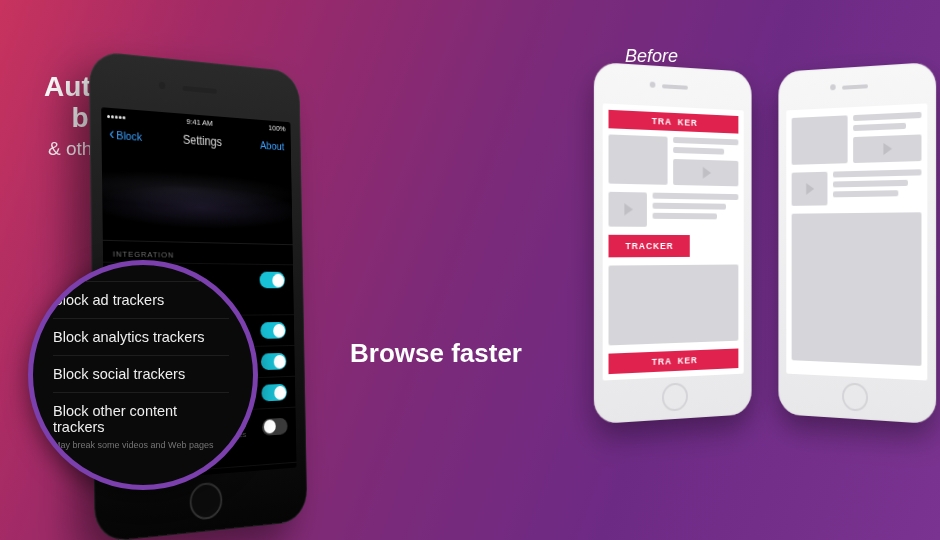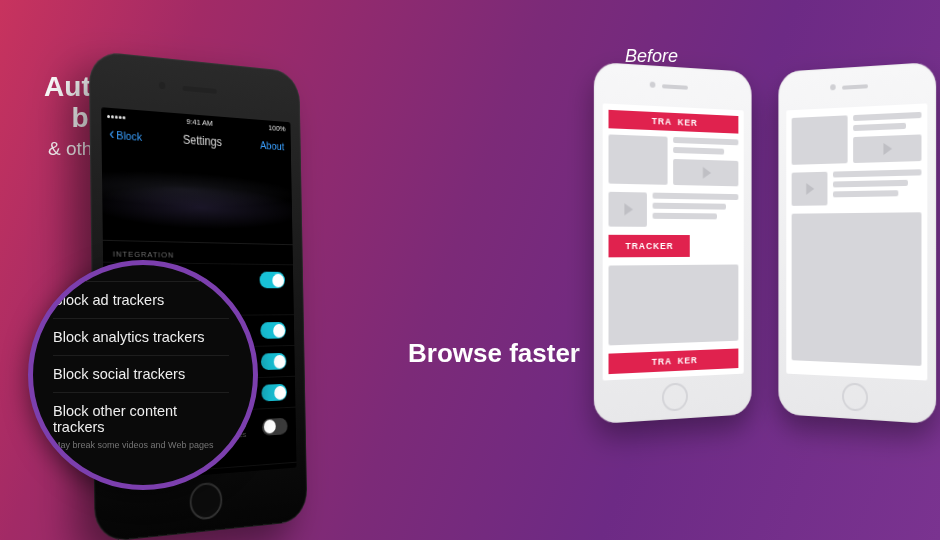--- a/index.html
+++ b/index.html
@@ -8,21 +8,21 @@
     width: 940px; height: 540px; position: relative;
     background: linear-gradient(110deg, #c8335e 0%, #a22a66 18%, #7c2a78 48%, #6d2a85 70%, #7a3390 100%);
   }
 
   
   .left-copy { position: absolute; top: 72px; left: 22px; width: 230px; text-align: center; color: #fff; }
   .left-copy .hl { font-size: 28px; font-weight: 700; line-height: 1.1; letter-spacing: .2px; }
   .left-copy .sub { font-size: 19px; font-weight: 400; opacity: .95; margin-top: 4px; }
 
   
-  .center-copy { position: absolute; top: 338px; left: 350px; width: 230px; text-align: right; color: #fff; }
+  .center-copy { position: absolute; top: 338px; left: 350px; width: 230px; text-align: left; color: #fff; }
   .center-copy .hl { font-size: 26px; font-weight: 700; }
   .center-copy .sub { font-size: 17px; font-weight: 400; opacity: .95; margin-top: 2px; line-height: 1.25; }
 
   
   .ba-labels { position: absolute; top: 46px; left: 625px; width: 300px; display: flex; gap: 100px; color: #fff; font-style: italic; font-size: 18px; flex-direction: column; }
   .ba-labels span:last-child { font-style: italic; font-weight: 400; }
 
   
   .phone-dark {
     position: absolute; left: 85px; top: 60px; width: 235px; height: 470px;

